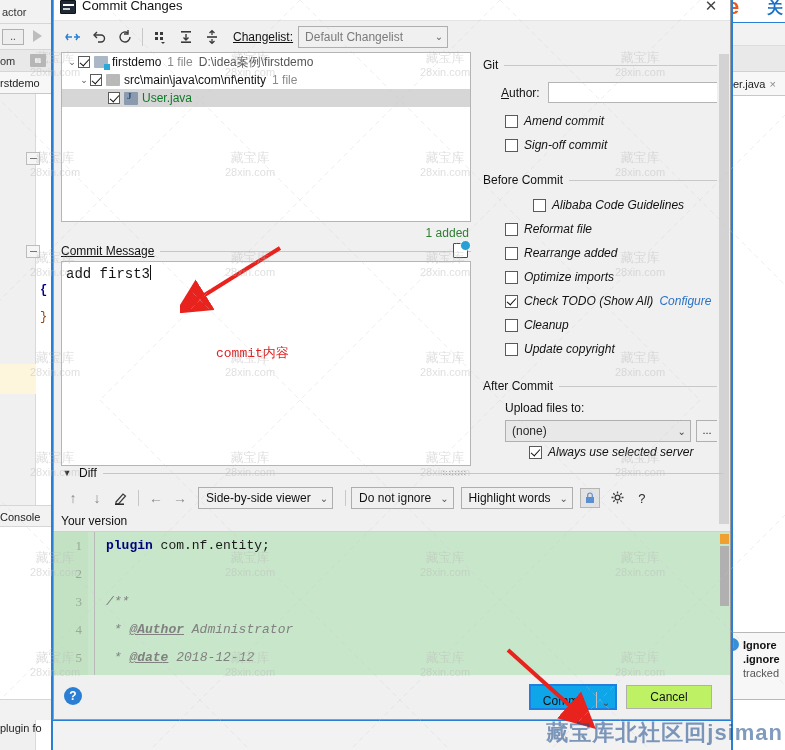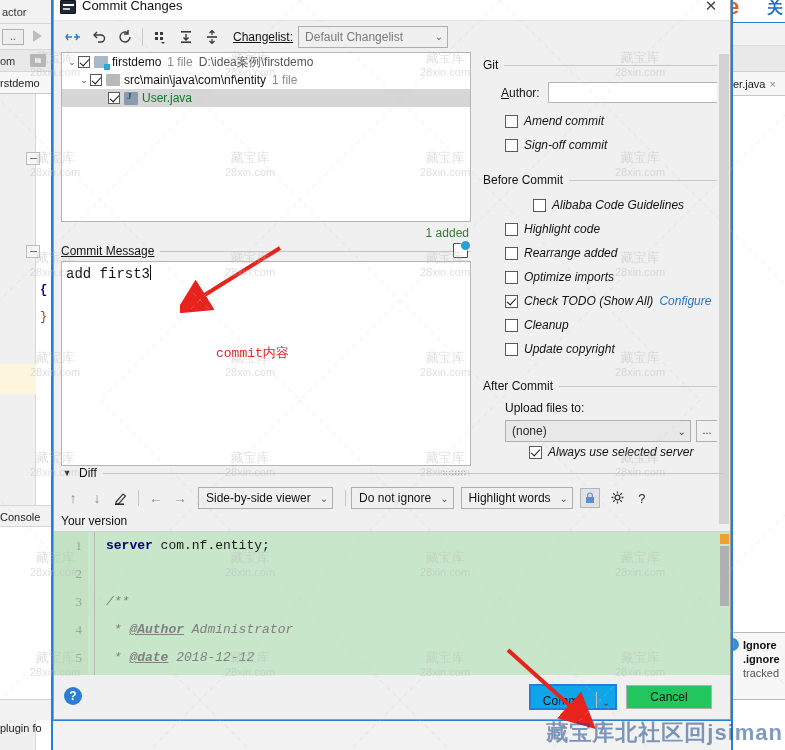--- a/index.html
+++ b/index.html
@@ -301,21 +301,21 @@
   }
   .commit-btn-wrap {
     position:absolute; right:113px; top:9px; width:88px; height:26px;
     border: 2px solid #1e7fe0; background: #0ea5e9; display:flex; align-items:flex-end;
   }
   .commit-btn-wrap .txt { flex:1 1 auto; text-align:center; font-size:12px; color:#111; }
   .commit-btn-wrap .sp { width:1px; height:16px; background:#c0c0c0; }
   .commit-btn-wrap .chev { width:18px; text-align:center; font-size:10px; color:#444; }
   .cancel-btn {
     position:absolute; right:18px; top:10px; width:86px; height:24px;
-    border:1px solid #b0b0b0; background:#22c55e; font-size:12px; color:#111;
+    border:1px solid #b0b0b0; background:#bef264; font-size:12px; color:#111;
     display:flex; align-items:center; justify-content:center;
   }
 
   
   .arrow-svg { position:absolute; pointer-events:none; }
 
   
   .wm { position:absolute; inset:0; pointer-events:none; overflow:hidden; z-index: 40; padding-left: 16px; }
   .wm-cell { position:absolute; text-align:center; color:#b9b9b9; opacity:.45; font-size:13px; line-height:15px; font-family:"Liberation Sans",sans-serif; }
   .wm-cell .s { font-size:11px; }
@@ -496,21 +496,21 @@
           <span class="lbl">Before Commit</span>
           <span class="rule"></span>
         </div>
 
         <div class="chk-row" style="margin-top:4px;padding-left:28px;">
           <span class="cbx"></span>
           <span>Alibaba Code Guidelines</span>
         </div>
         <div class="chk-row">
           <span class="cbx"></span>
-          <span>Highlight code</span>
+          <span>Reformat file</span>
         </div>
         <div class="chk-row">
           <span class="cbx"></span>
           <span>Rearrange added</span>
         </div>
         <div class="chk-row">
           <span class="cbx"></span>
           <span>Optimize imports</span>
         </div>
         <div class="chk-row">
@@ -608,21 +608,21 @@
     <div class="code-area">
       <div class="code-gutter">
         <span class="ln" style="top:6px;">1</span>
         <span class="ln" style="top:34px;">2</span>
         <span class="ln" style="top:62px;">3</span>
         <span class="ln" style="top:90px;">4</span>
         <span class="ln" style="top:118px;">5</span>
       </div>
       <div class="code-divider"></div>
 
-      <div class="code-line" style="top:6px;"><span class="kw">server </span><span class="pl">com.nf.entity;</span></div>
+      <div class="code-line" style="top:6px;"><span class="kw">plugin </span><span class="pl">com.nf.entity;</span></div>
       <div class="code-line" style="top:34px;"></div>
       <div class="code-line" style="top:62px;"><span class="cm">/**</span></div>
       <div class="code-line" style="top:90px;"><span class="cm"> * </span><span class="cmb">@Author</span><span class="cm"> Administrator</span></div>
       <div class="code-line" style="top:118px;"><span class="cm"> * </span><span class="cmb">@date</span><span class="cm"> 2018-12-12</span></div>
 
       <div class="code-scroll">
         <div class="marker"></div>
         <div class="thumb2"></div>
       </div>
     </div>

